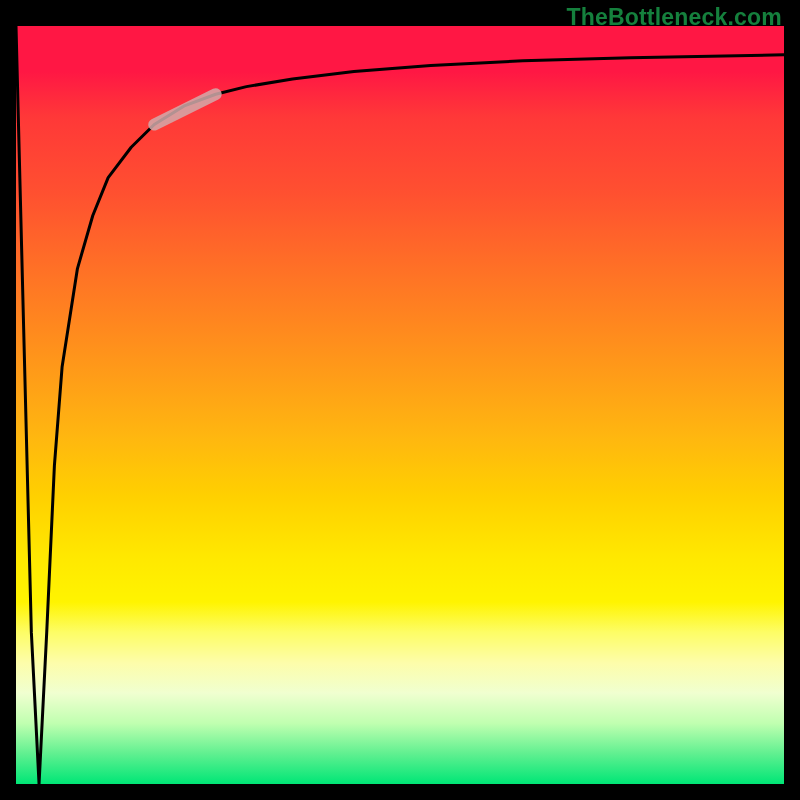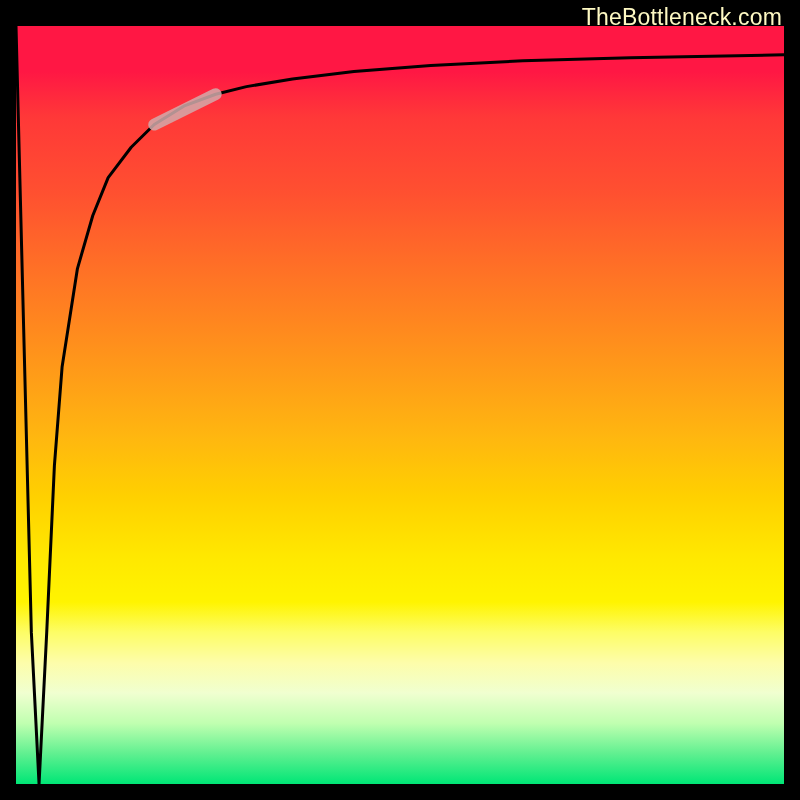--- a/index.html
+++ b/index.html
@@ -35,22 +35,23 @@
       #60f090 96%,
       #00e676 100%
     );
   }
   .watermark {
     position: absolute;
     top: 4px;
     right: 18px;
     font-family: Arial, Helvetica, sans-serif;
     font-size: 23px;
-    color: #fef9c3;
+    color: #15803d;
     letter-spacing: 0.2px;
+    font-weight: bold;
   }
   .curve-svg {
     position: absolute;
     left: 16px;
     top: 26px;
     width: 768px;
     height: 758px;
     overflow: visible;
   }
 </style>

